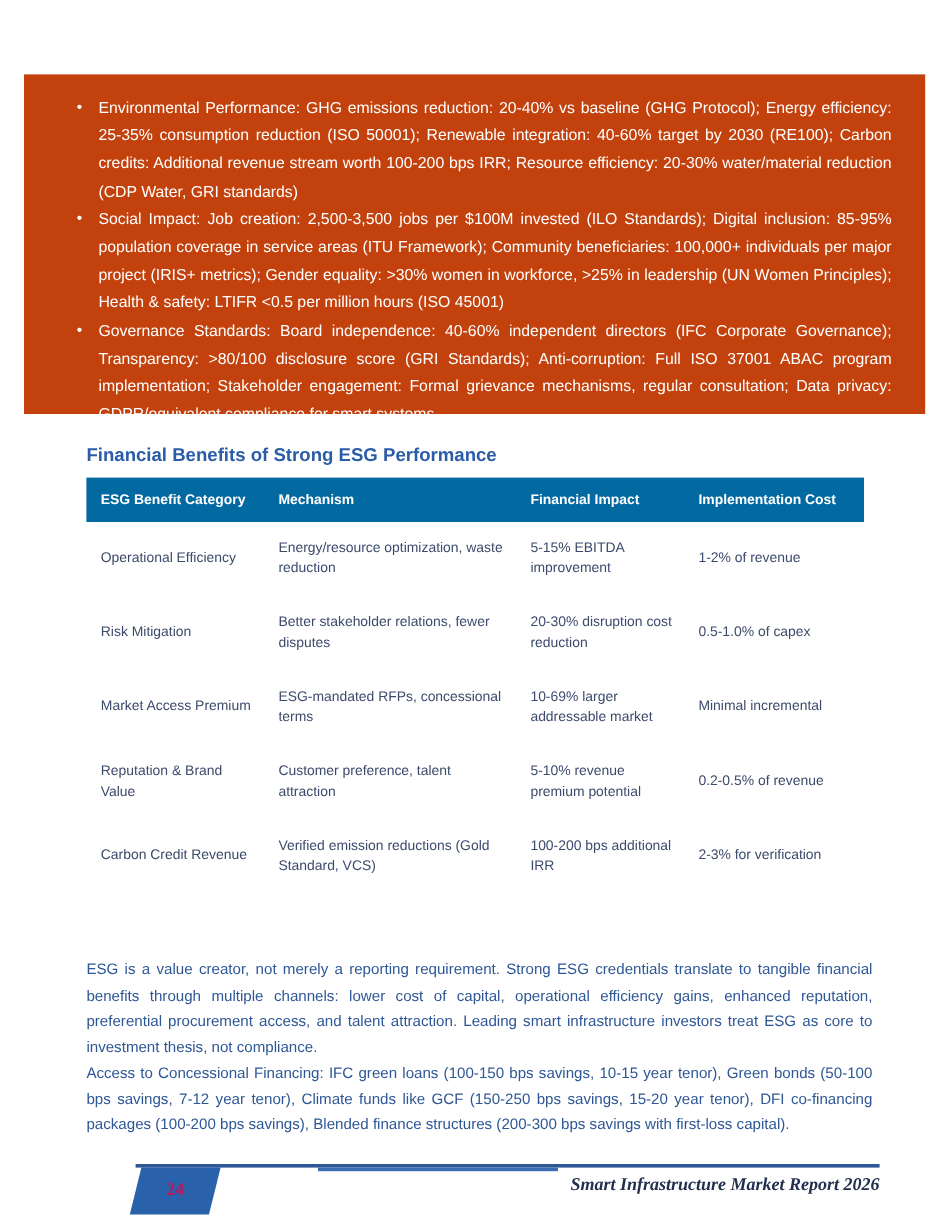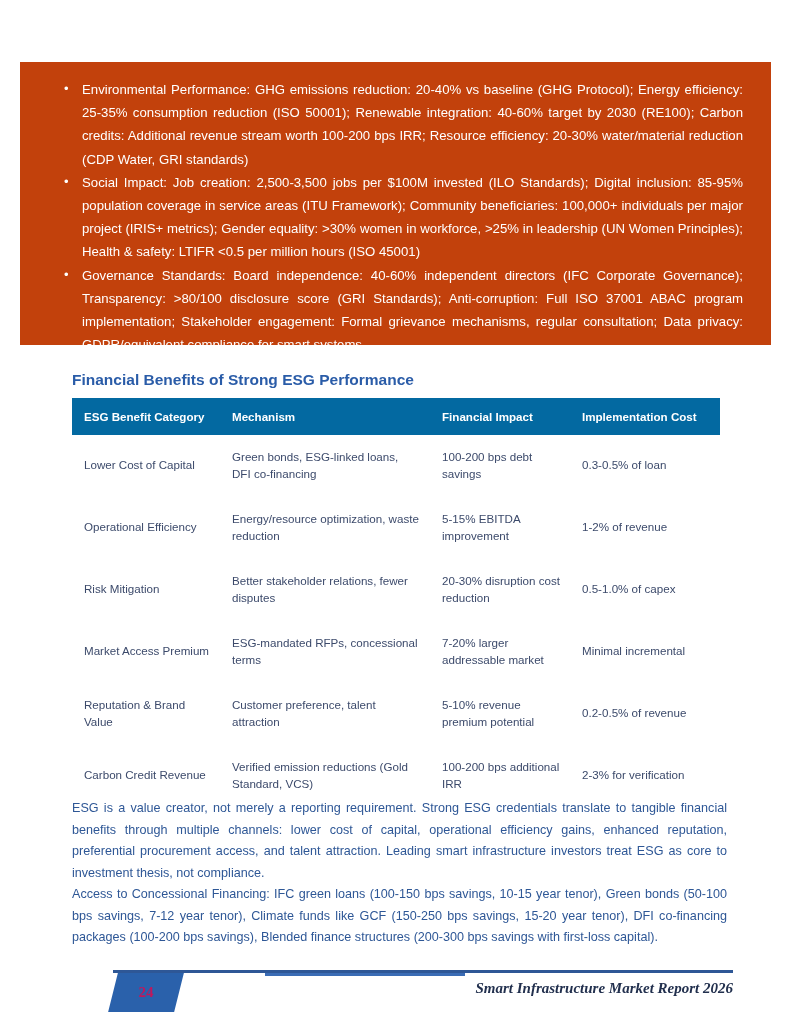--- a/index.html
+++ b/index.html
@@ -229,41 +229,35 @@
       <thead>
         <tr>
           <th>ESG Benefit Category</th>
           <th>Mechanism</th>
           <th>Financial Impact</th>
           <th>Implementation Cost</th>
         </tr>
       </thead>
       <tbody>
         <tr>
-          <td>Lower Cost of Capital</td>
-          <td>Green bonds, ESG-linked loans, DFI co-financing</td>
-          <td>100-200 bps debt savings</td>
-          <td>0.3-0.5% of loan</td>
-        </tr>
-        <tr>
           <td>Operational Efficiency</td>
           <td>Energy/resource optimization, waste reduction</td>
           <td>5-15% EBITDA improvement</td>
           <td>1-2% of revenue</td>
         </tr>
         <tr>
           <td>Risk Mitigation</td>
           <td>Better stakeholder relations, fewer disputes</td>
           <td>20-30% disruption cost reduction</td>
           <td>0.5-1.0% of capex</td>
         </tr>
         <tr>
           <td>Market Access Premium</td>
           <td>ESG-mandated RFPs, concessional terms</td>
-          <td>7-20% larger addressable market</td>
+          <td>10-69% larger addressable market</td>
           <td>Minimal incremental</td>
         </tr>
         <tr>
           <td>Reputation &amp; Brand Value</td>
           <td>Customer preference, talent attraction</td>
           <td>5-10% revenue premium potential</td>
           <td>0.2-0.5% of revenue</td>
         </tr>
         <tr>
           <td>Carbon Credit Revenue</td>

